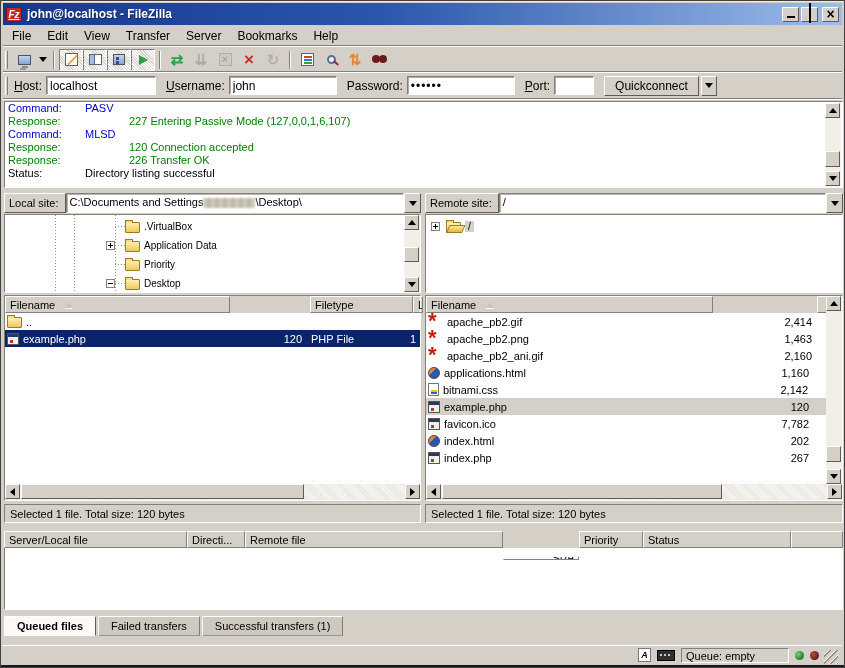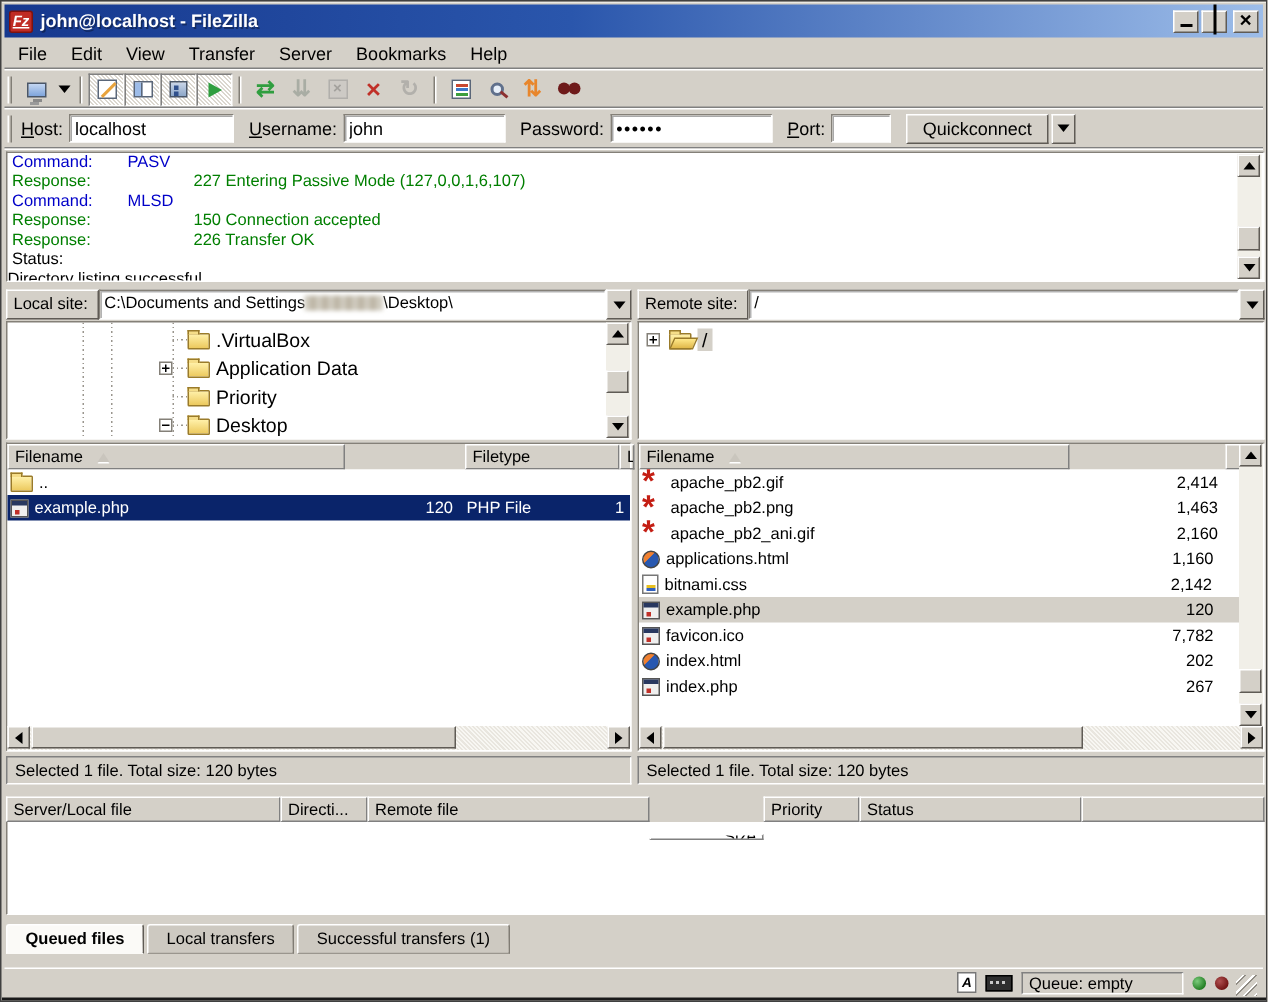--- a/index.html
+++ b/index.html
@@ -70,21 +70,21 @@
   .field { height:19px; background:#fff; border:1px solid; border-color:#848078 #fff #fff #848078;
            box-shadow: inset 1px 1px 0 rgba(64,64,64,.45); font-size:12px; padding:0 3px; }
   .qcbtn { height:20px; margin-left:10px; padding:0 10px; font-size:12px; display:flex; align-items:center; }
   .qcdd { width:16px; height:20px; margin-left:2px; display:flex; align-items:center; justify-content:center; }
 
   
   .log { position:absolute; left:3px; top:100px; width:839px; height:87px; background:#fff;
          border:1px solid; border-color:#848078 #fff #fff #848078; font-size:11px; overflow:hidden; }
   .logline { display:flex; height:13px; line-height:13px; white-space:nowrap; }
   .loglabel { width:80px; padding-left:3px; flex:none; }
-  .t-command { color:#0000C8; } .t-response { color:#007F00;gap:44px; } .t-status { color:#000;flex-direction:column; }
+  .t-command { color:#0000C8; } .t-response { color:#007F00;gap:44px; } .t-status { color:#000; }
 
   
   .sbv { position:absolute; width:16px; background:#F1EFE8; }
   .sbh { height:16px; background:#F1EFE8; position:relative;
          background-image:repeating-linear-gradient(45deg,#E9E6DF 0 1px,#F8F7F3 1px 2px); }
   .sb-btn { position:absolute; width:15px; height:15px; background:#D4D0C8;
             border:1px solid; border-color:#FFFFFF #5F5B55 #5F5B55 #FFFFFF;
             display:flex; align-items:center; justify-content:center; }
   .sb-thumb { position:absolute; background:#D4D0C8; border:1px solid; border-color:#FFFFFF #5F5B55 #5F5B55 #FFFFFF; }
   .tri-up   { width:0; height:0; border-left:4px solid transparent; border-right:4px solid transparent; border-bottom:5px solid #000; }
@@ -96,21 +96,21 @@
   .pane { position:absolute; top:192px; }
   .sitebar { height:20px; display:flex; align-items:stretch; font-size:11px; }
   .sitelabel { padding:3px 6px 0 4px; white-space:nowrap; border:1px solid; border-color:#FFFFFF #5F5B55 #5F5B55 #FFFFFF; }
   .sitecombo { flex:1; background:#fff; border:1px solid; border-color:#848078 #fff #fff #848078;
                box-shadow:inset 1px 1px 0 rgba(64,64,64,.4); padding:2px 3px; white-space:nowrap; overflow:hidden; }
   .comboarrow { width:17px; border:1px solid; border-color:#FFFFFF #5F5B55 #5F5B55 #FFFFFF; background:#D4D0C8;
                 display:flex; align-items:center; justify-content:center; }
   .redacted { display:inline-block; width:52px; height:10px; vertical-align:middle;
               background:repeating-linear-gradient(90deg,#CFCabe 0 4px,#BDB6A6 4px 8px); filter:blur(1.3px); }
   .treebox { margin-top:1px; height:79px; background:#fff; border:1px solid; border-color:#848078 #fff #fff #848078;
-             position:relative; overflow:hidden; font-size:13px; }
+             position:relative; overflow:hidden; font-size:10px; }
   .guide { position:absolute; top:0; bottom:0; width:1px;
            background-image:repeating-linear-gradient(180deg,#9A968E 0 1px,transparent 1px 3px); }
   .trow { position:relative; height:19px; display:flex; align-items:center; white-space:nowrap; }
   .trow .conn { position:absolute; height:1px; width:12px;
                 background-image:repeating-linear-gradient(90deg,#9A968E 0 1px,transparent 1px 3px); }
   .exp { width:9px; height:9px; background:#fff; border:1px solid #848078; position:absolute; }
   .exp::before { content:""; position:absolute; left:1px; right:1px; top:3px; height:1px; background:#000; }
   .exp[data-exp="plus"]::after { content:""; position:absolute; top:1px; bottom:1px; left:3px; width:1px; background:#000; }
 
   
@@ -279,21 +279,21 @@
     <div class="logline t-response">
         <span class="loglabel">Response:</span>
         <span>227 Entering Passive Mode (127,0,0,1,6,107)</span>
       </div>
     <div class="logline t-command">
         <span class="loglabel">Command:</span>
         <span>MLSD</span>
       </div>
     <div class="logline t-response">
         <span class="loglabel">Response:</span>
-        <span>150 Connection accepted</span>
+        <span>120 Connection accepted</span>
       </div>
     <div class="logline t-response">
         <span class="loglabel">Response:</span>
         <span>226 Transfer OK</span>
       </div>
     <div class="logline t-status">
         <span class="loglabel">Status:</span>
         <span>Directory listing successful</span>
       </div>
     <div class="sbv" style="right:1px;top:1px;bottom:1px;">
@@ -491,40 +491,40 @@
   </div>
 
   <div class="queue">
     <div class="lhdr">
       <span class="colh" style="width:183px">
           <span>Server/Local file</span>
         </span>
       <span class="colh" style="width:58px">
           <span>Directi...</span>
         </span>
-      <span class="colh" style="width:188px">
+      <span class="colh" style="width:258px">
           <span>Remote file</span>
         </span>
       <span class="colh right" style="width:76px">
           <span>Size</span>
         </span>
       <span class="colh" style="width:64px">
           <span>Priority</span>
         </span>
       <span class="colh" style="width:148px">
           <span>Status</span>
         </span>
       <span class="colh" style="flex:1"></span>
     </div>
     <div class="qbody"></div>
   </div>
 
   <div class="tabs">
     <span class="tab active">Queued files</span>
-    <span class="tab">Local transfers</span>
+    <span class="tab">Failed transfers</span>
     <span class="tab">Successful transfers (1)</span>
   </div>
 
   <div class="statusbar">
     <span class="ascii-ind">A</span>
     <span class="speedbadge"></span>
     <span class="queuebox">Queue: empty</span>
     <span class="led green"></span>
     <span class="led red"></span>
     <span class="grip"></span>

